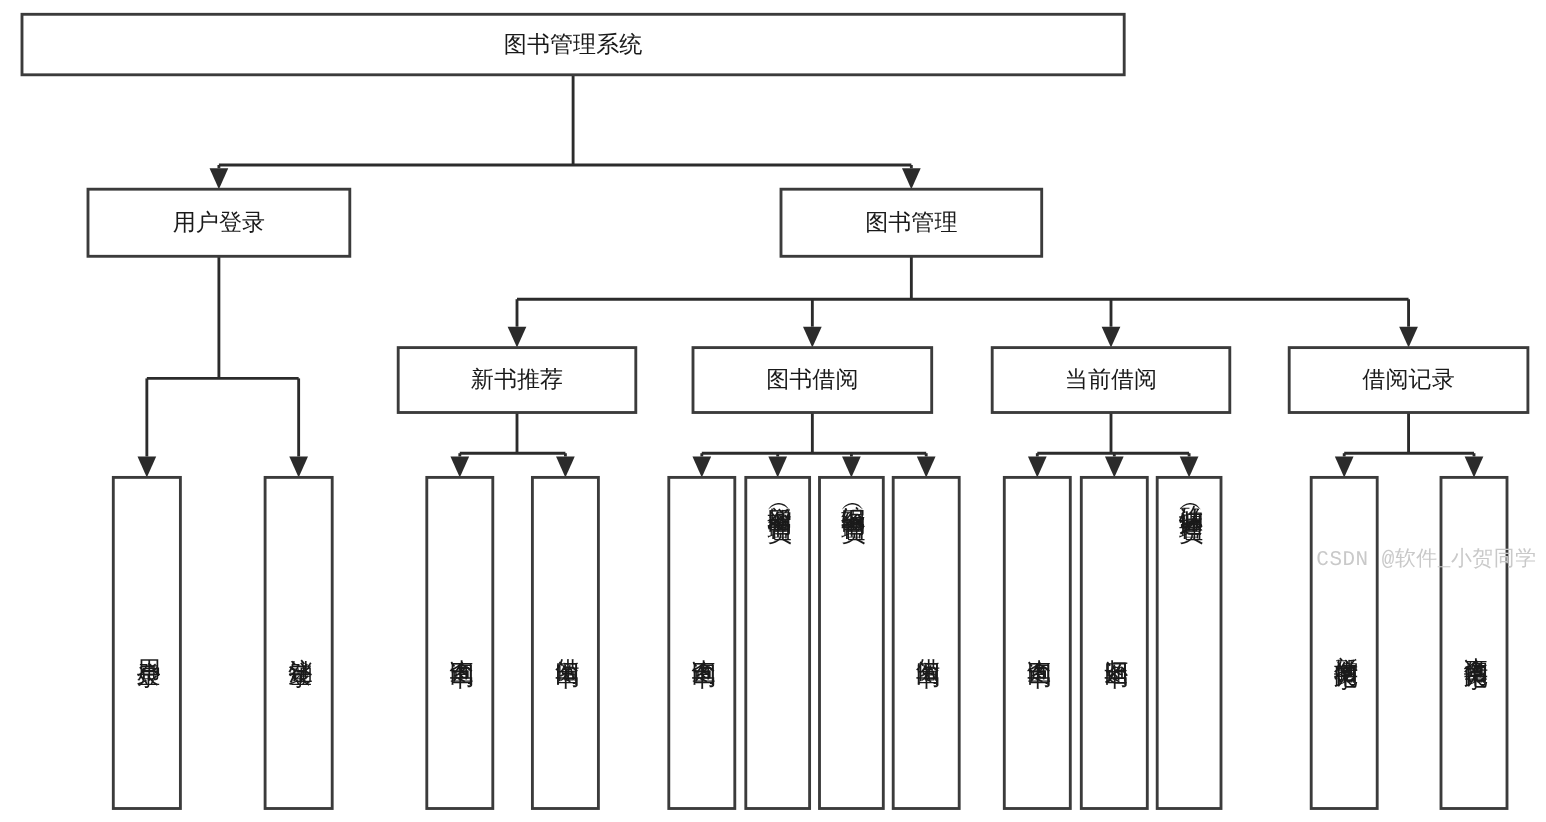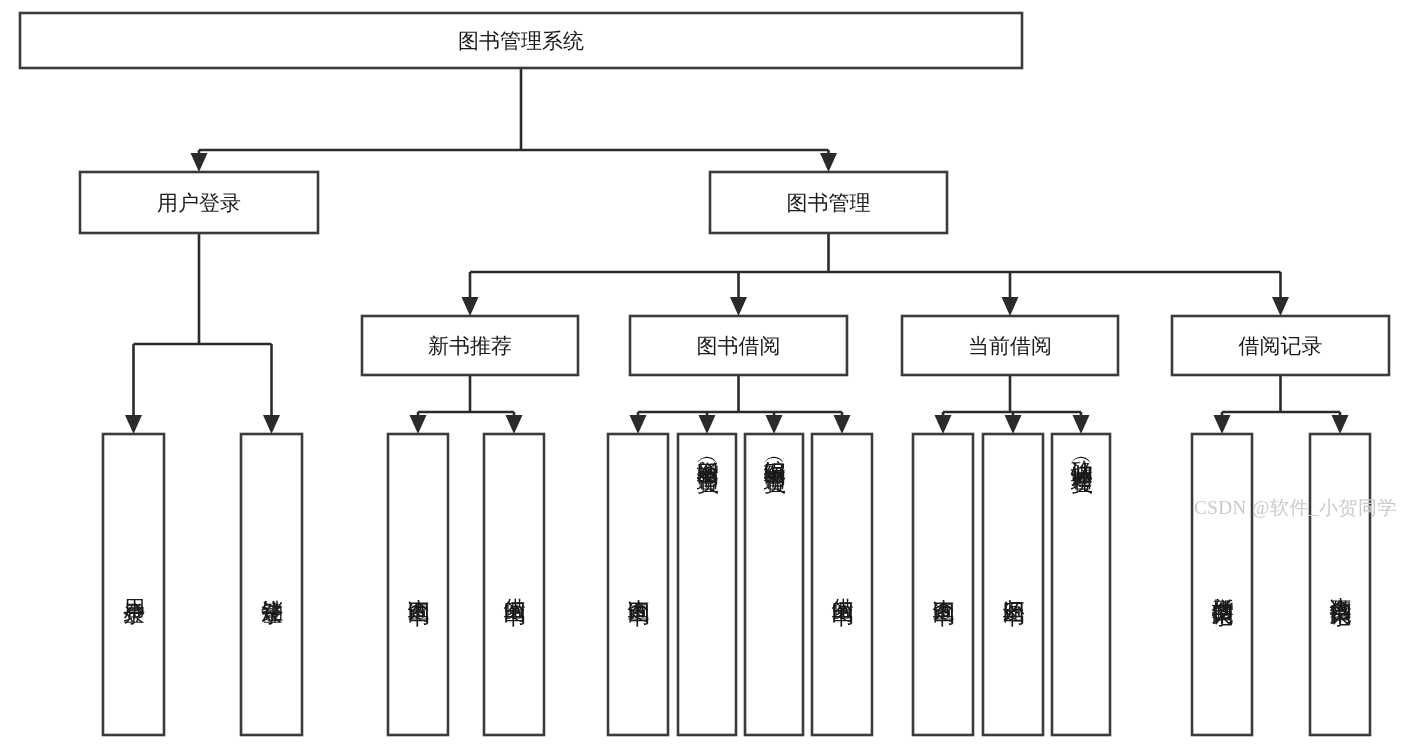--- a/index.html
+++ b/index.html
@@ -59,21 +59,21 @@
     writing-mode: vertical-rl;
     text-orientation: upright;
     letter-spacing: 2px;
     white-space: nowrap;
     pointer-events: none;
   }
   .watermark {
     position: absolute;
     right: 8px;
     bottom: 4px;
-    font-family: Liberation Serif, serif;
+    font-family: Liberation Mono, monospace;
     font-size: 19px;
     color: #c9c9c9;
     letter-spacing: 0.5px;
     white-space: nowrap;
   }
 </style>
 </head>
 <body>
 
 <div id="diagram-root">

